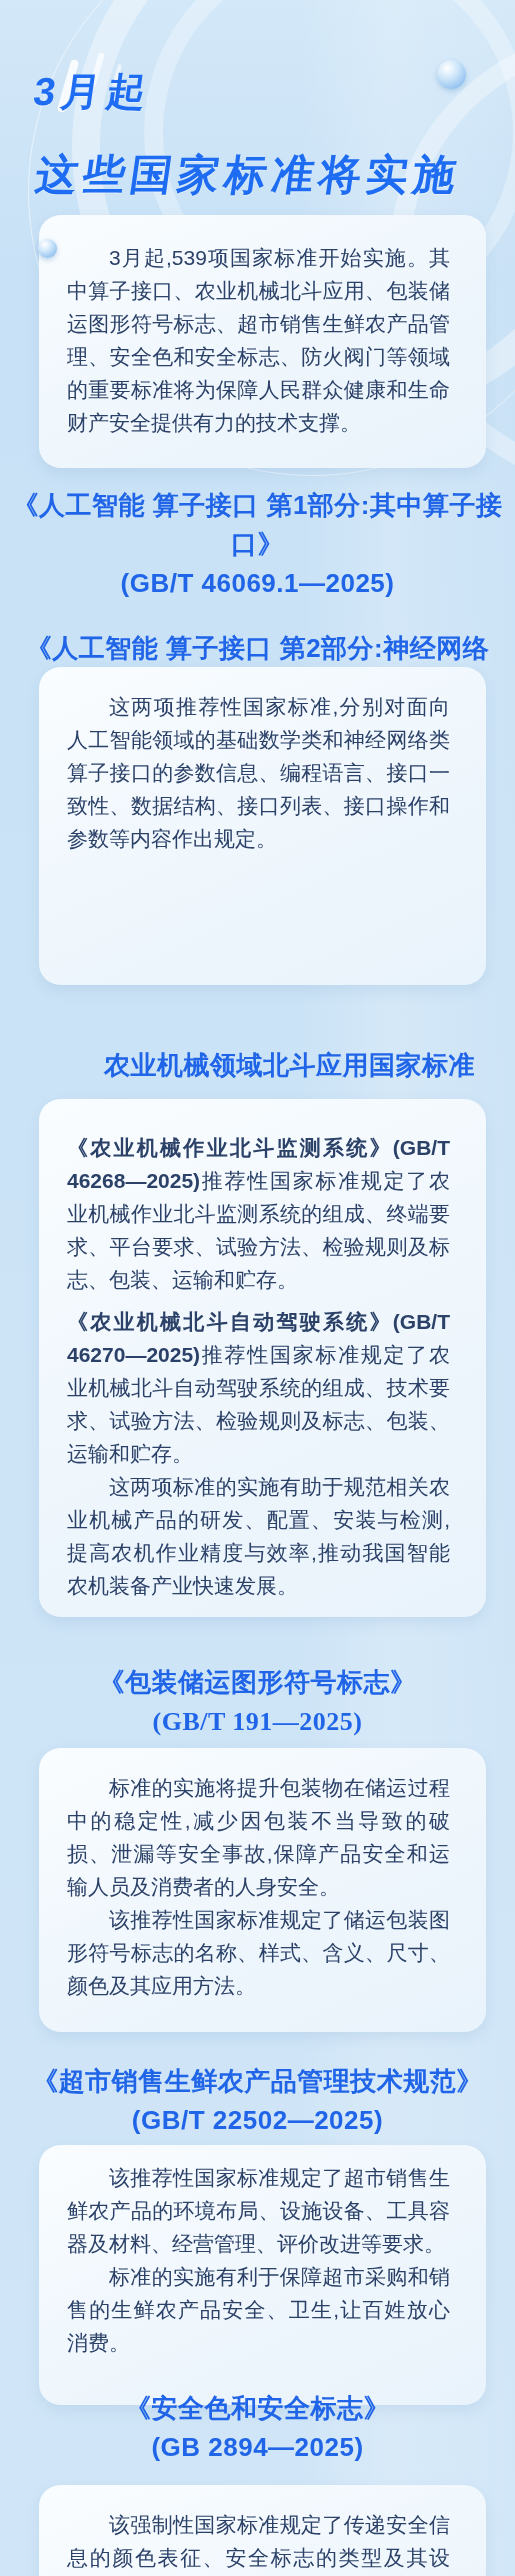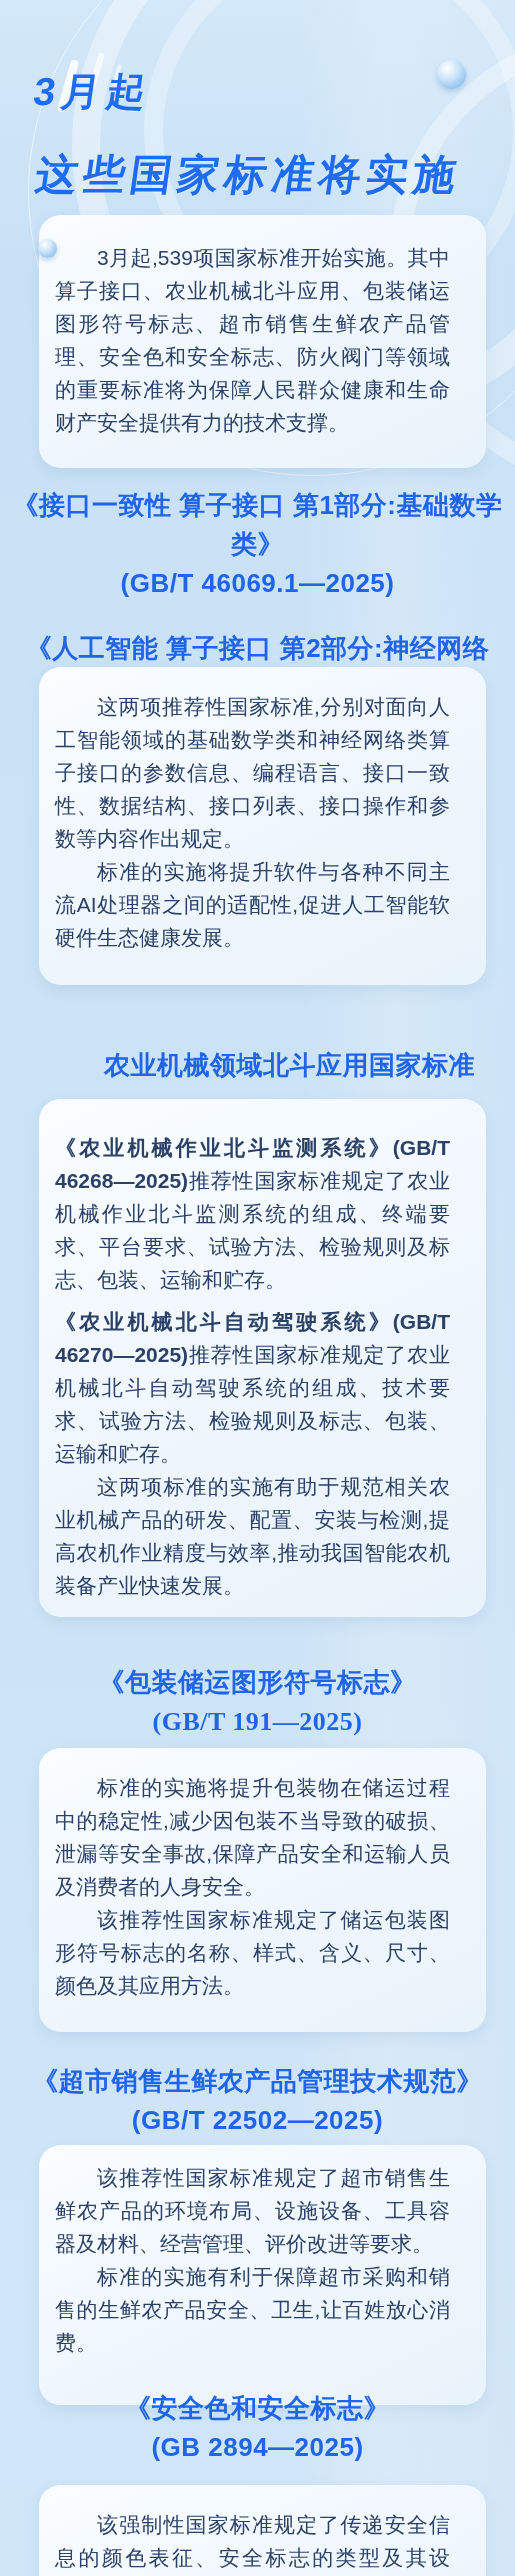--- a/index.html
+++ b/index.html
@@ -31,21 +31,21 @@
   .sp2{width:18.5px;height:18.5px;top:239px;left:38px;}
   
   .title-line{position:absolute;z-index:2;font-weight:900;color:var(--title-blue,#1e6cf2);
         transform:skewX(-8deg);transform-origin:left bottom;white-space:nowrap;
         text-shadow:0 1px 0 rgba(255,255,255,0.35);}
   .title1{top:65px;left:30px;font-size:39px;letter-spacing:6.2px;}
   .title2{top:147px;left:32px;font-size:42px;letter-spacing:5.2px;}
   
   .card{position:absolute;z-index:1;left:39px;width:447px;box-sizing:border-box;
         background:linear-gradient(155deg,#fafdff 0%,#f0f7fd 45%,#e9f3fb 100%);
-        border-radius:21.6px;padding:23px 36px 0 16px;overflow:hidden;
+        border-radius:21.6px;padding:23px 36px 0 28px;overflow:hidden;
         box-shadow:0 5.2px 12.4px rgba(120,160,200,0.18);}
   .card p{margin:0;font-size:21px;line-height:33px;color:var(--body-navy,#2b4168);
         text-align:justify;text-indent:2em;}
   .card p.noindent{text-indent:0;margin-top:9px;}
   .card b{font-weight:700;}
   .card-intro{top:215px;height:253px;padding-top:26px;}
   
   .sec-headings{position:absolute;z-index:1;left:0;width:100%;text-align:center;}
   .sec-headings h2{margin:0;font-size:26px;line-height:39px;font-weight:800;
         color:var(--accent-blue,#2065e8);letter-spacing:0.5px;}
@@ -81,28 +81,27 @@
   <div class="title-line title1">3月起</div>
   <div class="title-line title2">这些国家标准将实施</div>
 
   <div class="card card-intro">
     <p>3月起,539项国家标准开始实施。其中算子接口、农业机械北斗应用、包装储运图形符号标志、超市销售生鲜农产品管理、安全色和安全标志、防火阀门等领域的重要标准将为保障人民群众健康和生命财产安全提供有力的技术支撑。</p>
   </div>
 
   <div id="sections-root">
   <section class="section" id="sec-ai">
     <div class="sec-headings">
-          <h2>《接口一致性 算子接口 第1部分:基础数学类》</h2>
+          <h2>《人工智能 算子接口 第1部分:其中算子接口》</h2>
           <h2>(GB/T 46069.1—2025)</h2>
           <h2>《人工智能 算子接口 第2部分:神经网络类》</h2>
           <h2>(GB/T 46069.2—2025)</h2>
         </div>
     <div class="card sec-card">
           <p>这两项推荐性国家标准,分别对面向人工智能领域的基础数学类和神经网络类算子接口的参数信息、编程语言、接口一致性、数据结构、接口列表、接口操作和参数等内容作出规定。</p>
-          <p>标准的实施将提升软件与各种不同主流AI处理器之间的适配性,促进人工智能软硬件生态健康发展。</p>
         </div>
   </section>
 
   <section class="section" id="sec-agri">
     <div class="sec-headings">
           <h2>农业机械领域北斗应用国家标准</h2>
         </div>
     <div class="card sec-card">
           <p class="noindent"><b>《农业机械作业北斗监测系统》(GB/T 46268—2025)</b>推荐性国家标准规定了农业机械作业北斗监测系统的组成、终端要求、平台要求、试验方法、检验规则及标志、包装、运输和贮存。</p>
           <p class="noindent"><b>《农业机械北斗自动驾驶系统》(GB/T 46270—2025)</b>推荐性国家标准规定了农业机械北斗自动驾驶系统的组成、技术要求、试验方法、检验规则及标志、包装、运输和贮存。</p>

